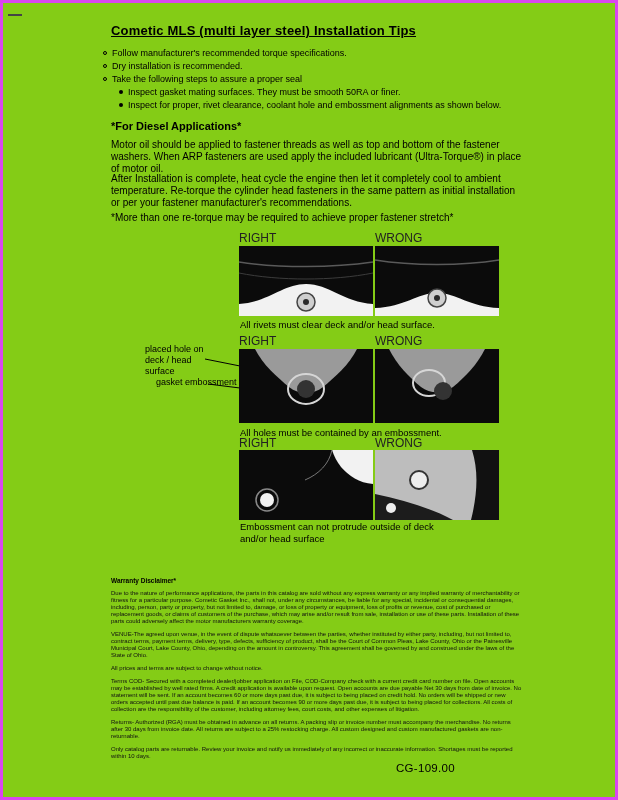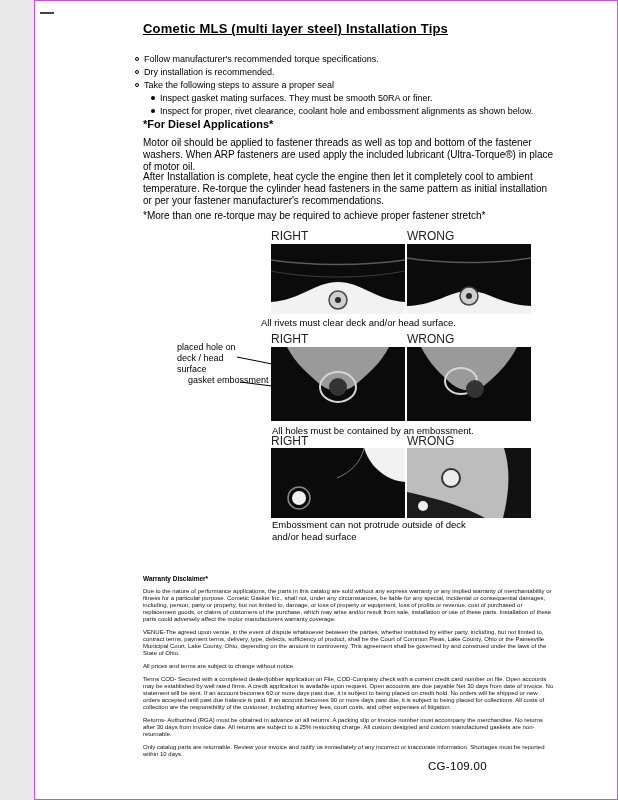--- a/index.html
+++ b/index.html
@@ -5,35 +5,34 @@
   * { margin:0; padding:0; box-sizing:border-box; }
   html,body { width:618px; height:800px; }
   body {
     background:#e9e9e9;
     font-family:"Liberation Sans", sans-serif;
     color:#000;
     position:relative;
   }
   .page {
     position:absolute; inset:0;
-    background:#ffffff;
-    border:1px solid #d946ef;
+    background:#84cc16;
+    border:3px solid #d946ef;
     overflow:hidden;
-    margin-left:34px;
   }
   .corner-mark {
     position:absolute; left:5px; top:11px;
     width:14px; height:2px; background:#444;
   }
   .doc-title {
     position:absolute; left:108px; top:20px;
     font-size:13px; font-weight:bold; text-decoration:underline;
     letter-spacing:0.2px;
   }
-  .tips { position:absolute; left:100px; top:52px; width:430px; font-size:9px; line-height:12px; }
+  .tips { position:absolute; left:100px; top:44px; width:430px; font-size:9px; line-height:12px; }
   .bullet-row { display:flex; align-items:flex-start; margin-bottom:1px; }
   .bullet-open {
     width:4px; height:4px; border:1px solid #000; border-radius:50%;
     display:inline-block; margin:4px 5px 0 0; flex:0 0 auto;
   }
   .bullet-filled {
     width:4px; height:4px; background:#000; border-radius:50%;
     display:inline-block; margin:4px 5px 0 0; flex:0 0 auto;
   }
   .sub { margin-left:16px; }
@@ -107,21 +106,21 @@
   </div>
   <div class="panel" style="left:372px; top:243px;">
     <svg width="124" height="70" viewBox="0 0 124 70">
       <rect width="124" height="70" fill="#0b0b0b"></rect>
       <path d="M0,14 C36,20 88,20 124,14" stroke="#5a5a5a" stroke-width="1.5" fill="none"></path>
       <path d="M0,70 L0,62 C30,61 42,47 62,47 C82,47 94,61 124,62 L124,70 Z" fill="#f2f2f2"></path>
       <circle cx="62" cy="52" r="9" fill="#cfcfcf" stroke="#444" stroke-width="1.5"></circle>
       <circle cx="62" cy="52" r="3" fill="#2a2a2a"></circle>
     </svg>
   </div>
-  <div class="caption" style="left:226px; top:316px;text-align:center;">All rivets must clear deck and/or head surface.</div>
+  <div class="caption" style="left:237px; top:316px;text-align:center;">All rivets must clear deck and/or head surface.</div>
 
   <div class="diag-header" style="left:236px; top:331px; width:134px;">RIGHT</div>
   <div class="diag-header" style="left:372px; top:331px; width:124px;">WRONG</div>
 
   <div class="callout" style="left:142px; top:341px; width:66px;">
     <div>placed hole on</div>
     <div>deck / head surface</div>
   </div>
   <div class="callout" style="left:119px; top:374px;padding-left:34px;">gasket embossment</div>
 

